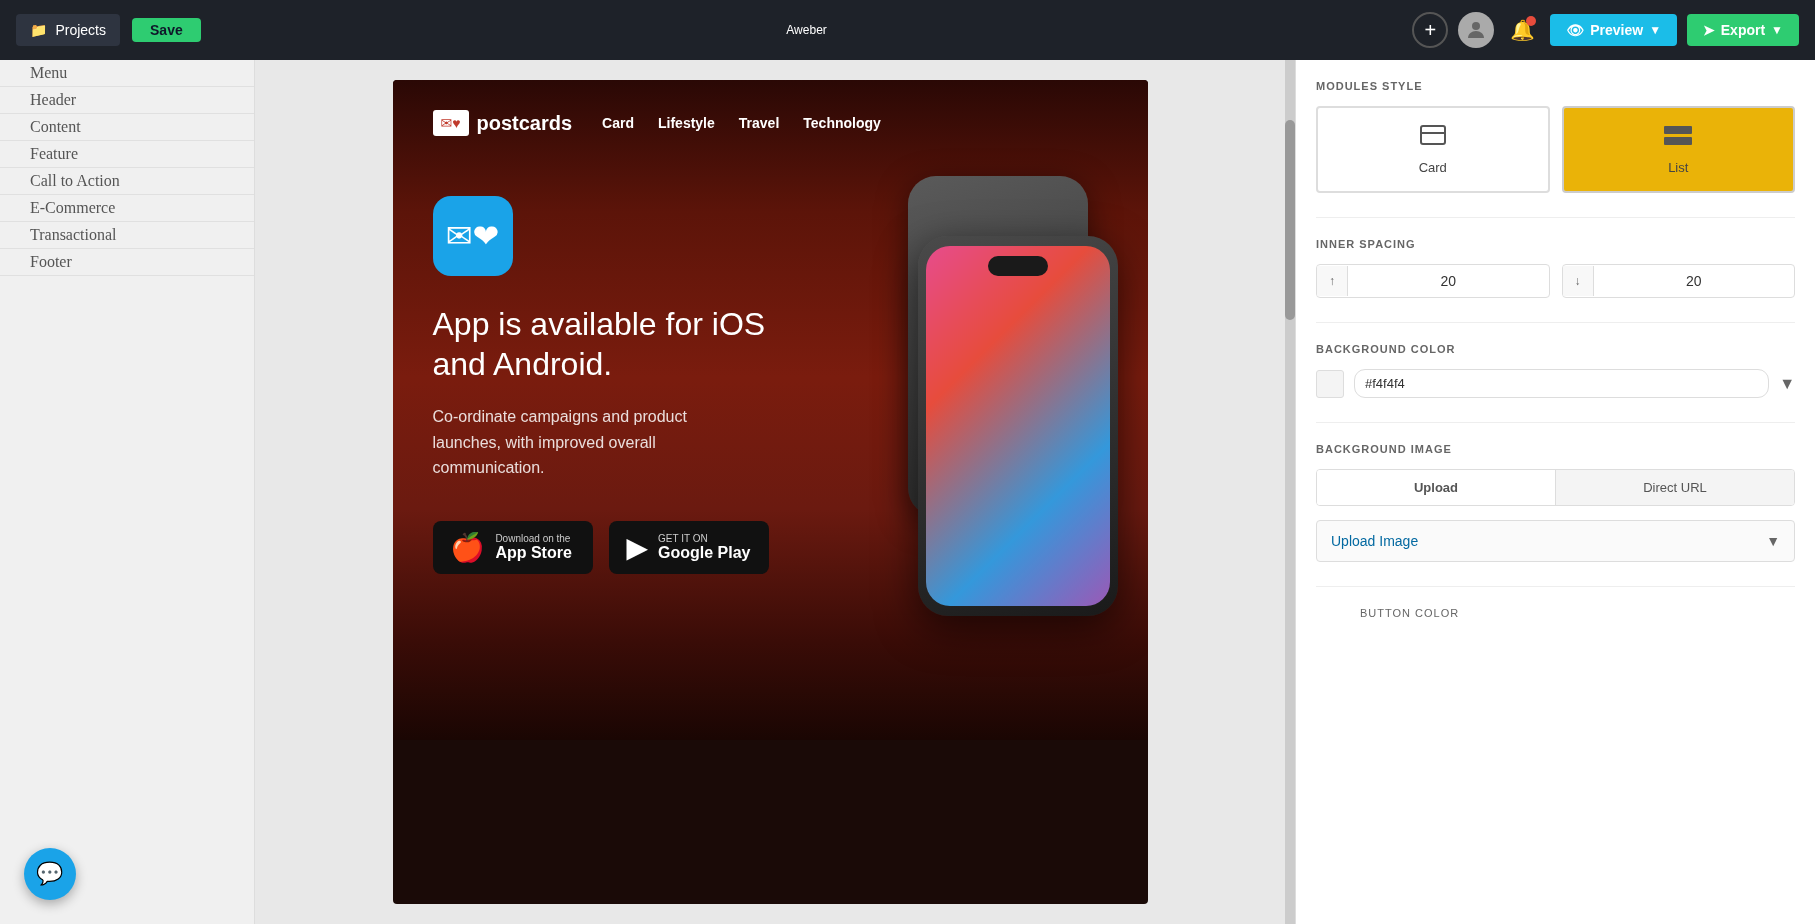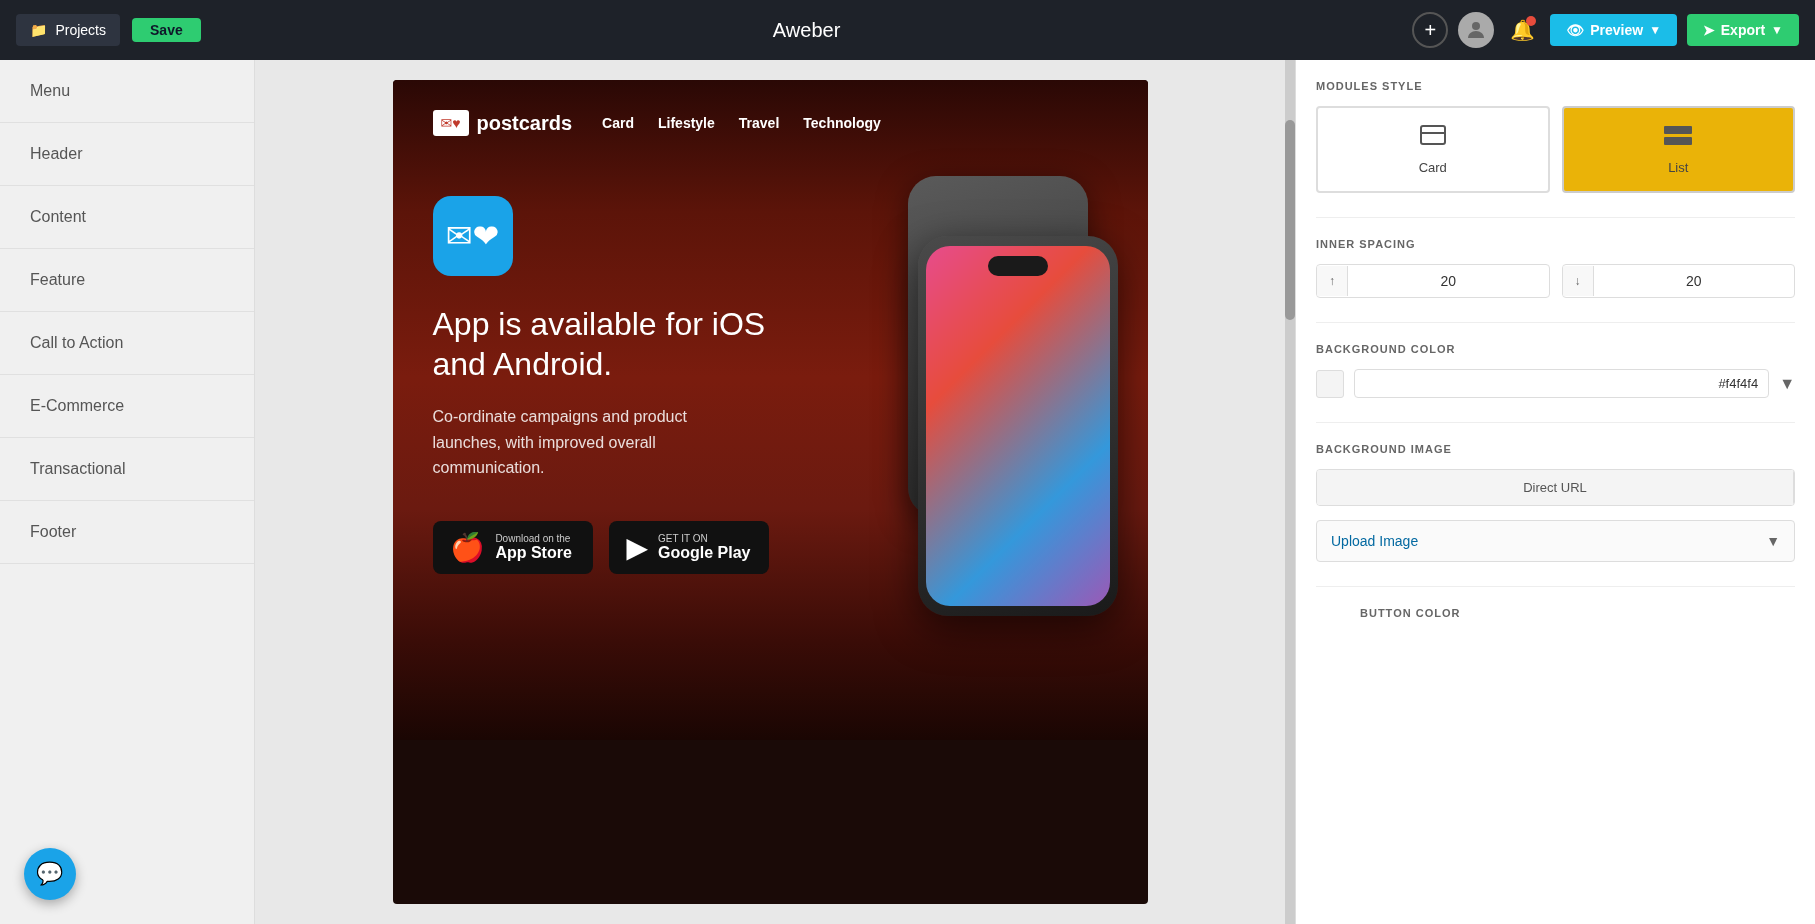--- a/index.html
+++ b/index.html
@@ -19,21 +19,21 @@
       background: #2e3440; color: #fff;
       border-radius: 4px; padding: 8px 14px;
       font-size: 14px; cursor: pointer;
     }
     .topnav-save {
       background: #2ecc71; color: #0f172a;
       border: none; border-radius: 4px;
       padding: 4px 18px; font-size: 14px; font-weight: 600; cursor: pointer;
     }
     .topnav-title {
-      flex: 1; text-align: center; color: #fff; font-size: 20px;
+      flex: 1; text-align: center; color: #fff; font-size: 12px;
     }
     .topnav-right {
       display: flex; align-items: center; gap: 10px;
     }
     .topnav-plus {
       width: 36px; height: 36px; border-radius: 50%; border: 2px solid #555;
       background: transparent; color: #fff; font-size: 20px; cursor: pointer;
       display: flex; align-items: center; justify-content: center;
     }
     .topnav-avatar {
@@ -68,25 +68,26 @@
     }
 
     
     .left-sidebar {
       width: 255px;
       background: #f0f0f0;
       border-right: 1px solid #ddd;
       padding: 0;
     }
     .sidebar-item {
-      padding: 22px 30px;
+      padding: 4px 30px;
       font-size: 16px;
       color: #555;
       cursor: pointer;
       border-bottom: 1px solid #e0e0e0;
+      font-family: Liberation Serif, serif;
     }
 
     
     .email-preview {
       width: 755px;
       background: #1a0a07;
       border-radius: 4px;
       overflow: hidden;
       position: relative;
     }
@@ -226,22 +227,22 @@
     }
 
     .bg-color-row {
       display: flex; align-items: center; gap: 10px; margin-bottom: 24px;
     }
     .color-swatch {
       width: 28px; height: 28px; border: 1px solid #ddd; border-radius: 3px;
       background: #f4f4f4;
     }
     .color-value-input {
-      flex: 1; border: 1px solid #ddd; border-radius: 4px;
-      padding: 6px 10px; font-size: 13px; color: #333; text-align: right;
+      flex: 1; border: 1px solid #ddd; border-radius: 11px;
+      padding: 6px 10px; font-size: 13px; color: #333;
     }
     .color-dropdown-arrow { color: #666; }
 
     .bg-image-buttons {
       display: flex; gap: 0; border: 1px solid #ddd; border-radius: 4px;
       overflow: hidden; margin-bottom: 14px;
     }
     .bg-image-btn {
       flex: 1; padding: 10px; text-align: center;
       font-size: 13px; color: #555; cursor: pointer;
@@ -254,21 +255,21 @@
       display: flex; align-items: center;
       border: 1px solid #ddd; border-radius: 4px;
       padding: 12px 14px;
       margin-bottom: 24px; cursor: pointer; background: #fafafa;
       justify-content: space-between;
     }
     .upload-image-label { font-size: 14px; color: #0369a1; font-weight: 500; }
     .upload-image-arrow { color: #666; font-size: 14px; }
 
     .button-color-title {
-      font-size: 11px; font-weight: 700; color: #666;
+      font-size: 11px; font-weight: 400; color: #666;
       letter-spacing: 1px; text-transform: uppercase; padding-left: 44px;
     }
 
     
     .chat-bubble {
       position: fixed; bottom: 24px; left: 24px;
       width: 52px; height: 52px; border-radius: 50%;
       background: #1aa3e8; color: #fff;
       display: flex; align-items: center; justify-content: center;
       font-size: 22px; cursor: pointer; z-index: 100;
@@ -454,20 +455,21 @@
     <div class="bg-color-row">
       <div class="color-swatch"></div>
       <input class="color-value-input" type="text" value="#f4f4f4" style="">
       <span class="color-dropdown-arrow">▼</span>
     </div>
 
     <div class="divider"></div>
 
     <div class="panel-section-title">BACKGROUND IMAGE</div>
     <div class="bg-image-buttons">
+      <div class="bg-image-btn active">Upload</div>
       <div class="bg-image-btn">Direct URL</div>
     </div>
     <div class="upload-image-row">
       <span class="upload-image-label">Upload Image</span>
       <span class="upload-image-arrow">▼</span>
     </div>
 
     <div class="divider"></div>
 
     <div class="button-color-title">BUTTON COLOR</div>

